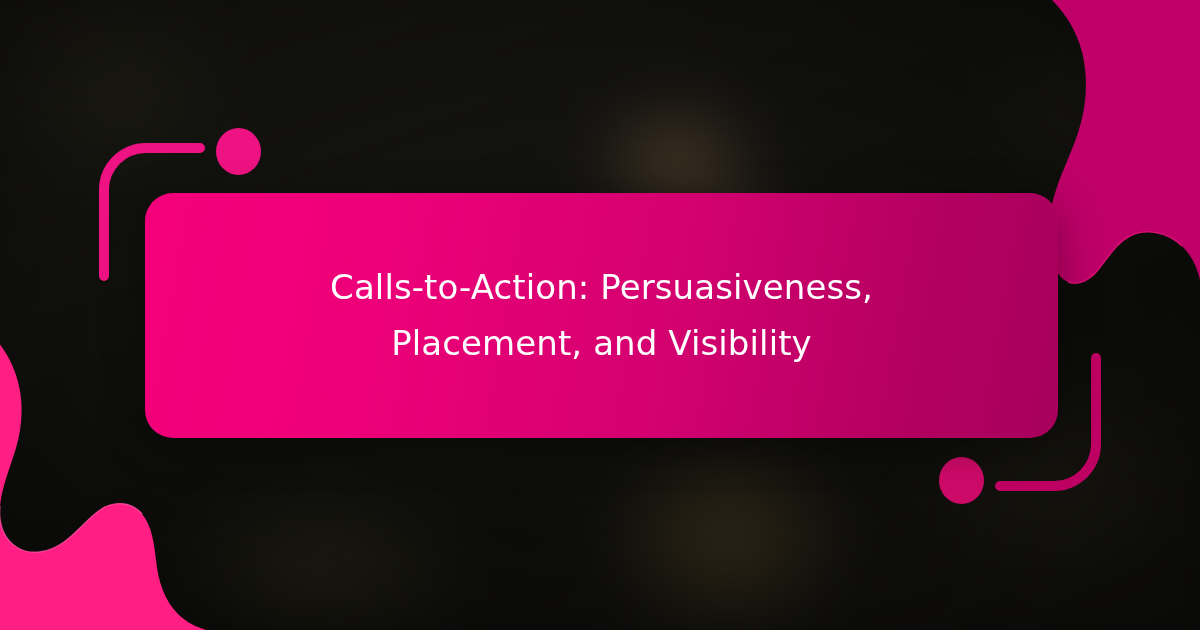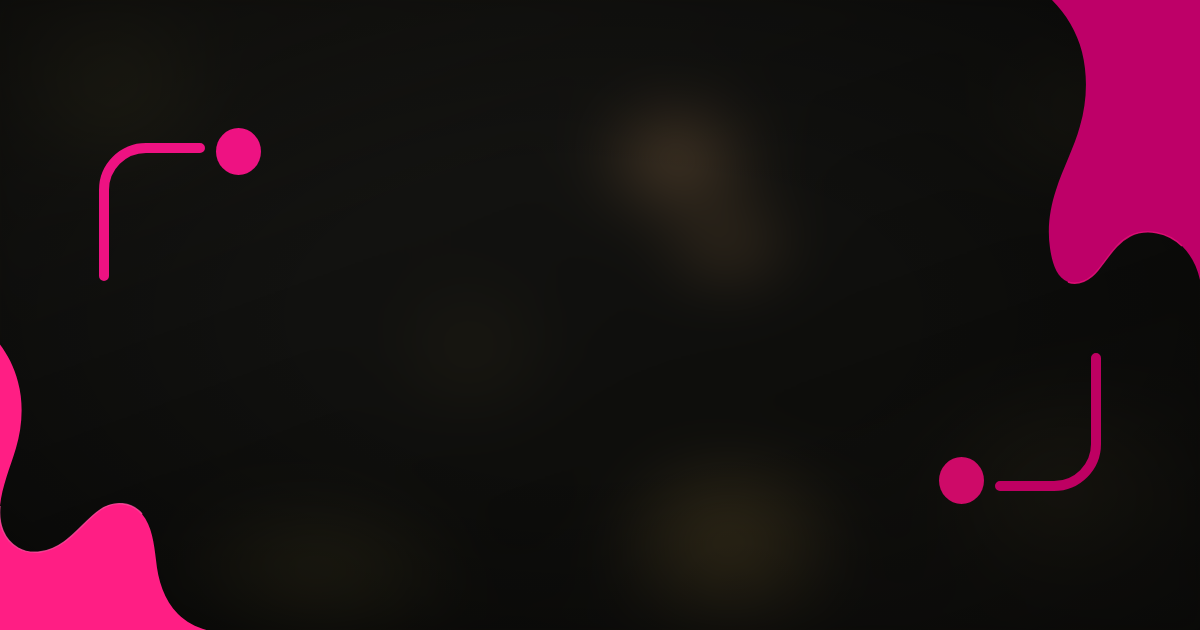--- a/index.html
+++ b/index.html
@@ -136,14 +136,17 @@
     <path d="M12,144 L12,58 A42,42 0 0 1 54,16 L108,16" fill="none" stroke="#EE1282" stroke-width="10" stroke-linecap="round"></path>
   </svg>
 
   <svg class="bracket bracket-br" width="120" height="150" viewBox="0 0 120 150">
     <path d="M108,6 L108,92 A42,42 0 0 1 66,134 L12,134" fill="none" stroke="#BE0062" stroke-width="10" stroke-linecap="round"></path>
   </svg>
 
   <div class="dot dot-tl"></div>
   <div class="dot dot-br"></div>
 
+  <div class="title-card">
+    <div class="title-text">Calls-to-Action: Persuasiveness, Placement, and Visibility</div>
+  </div>
 
 </div>
 
 </body></html>

